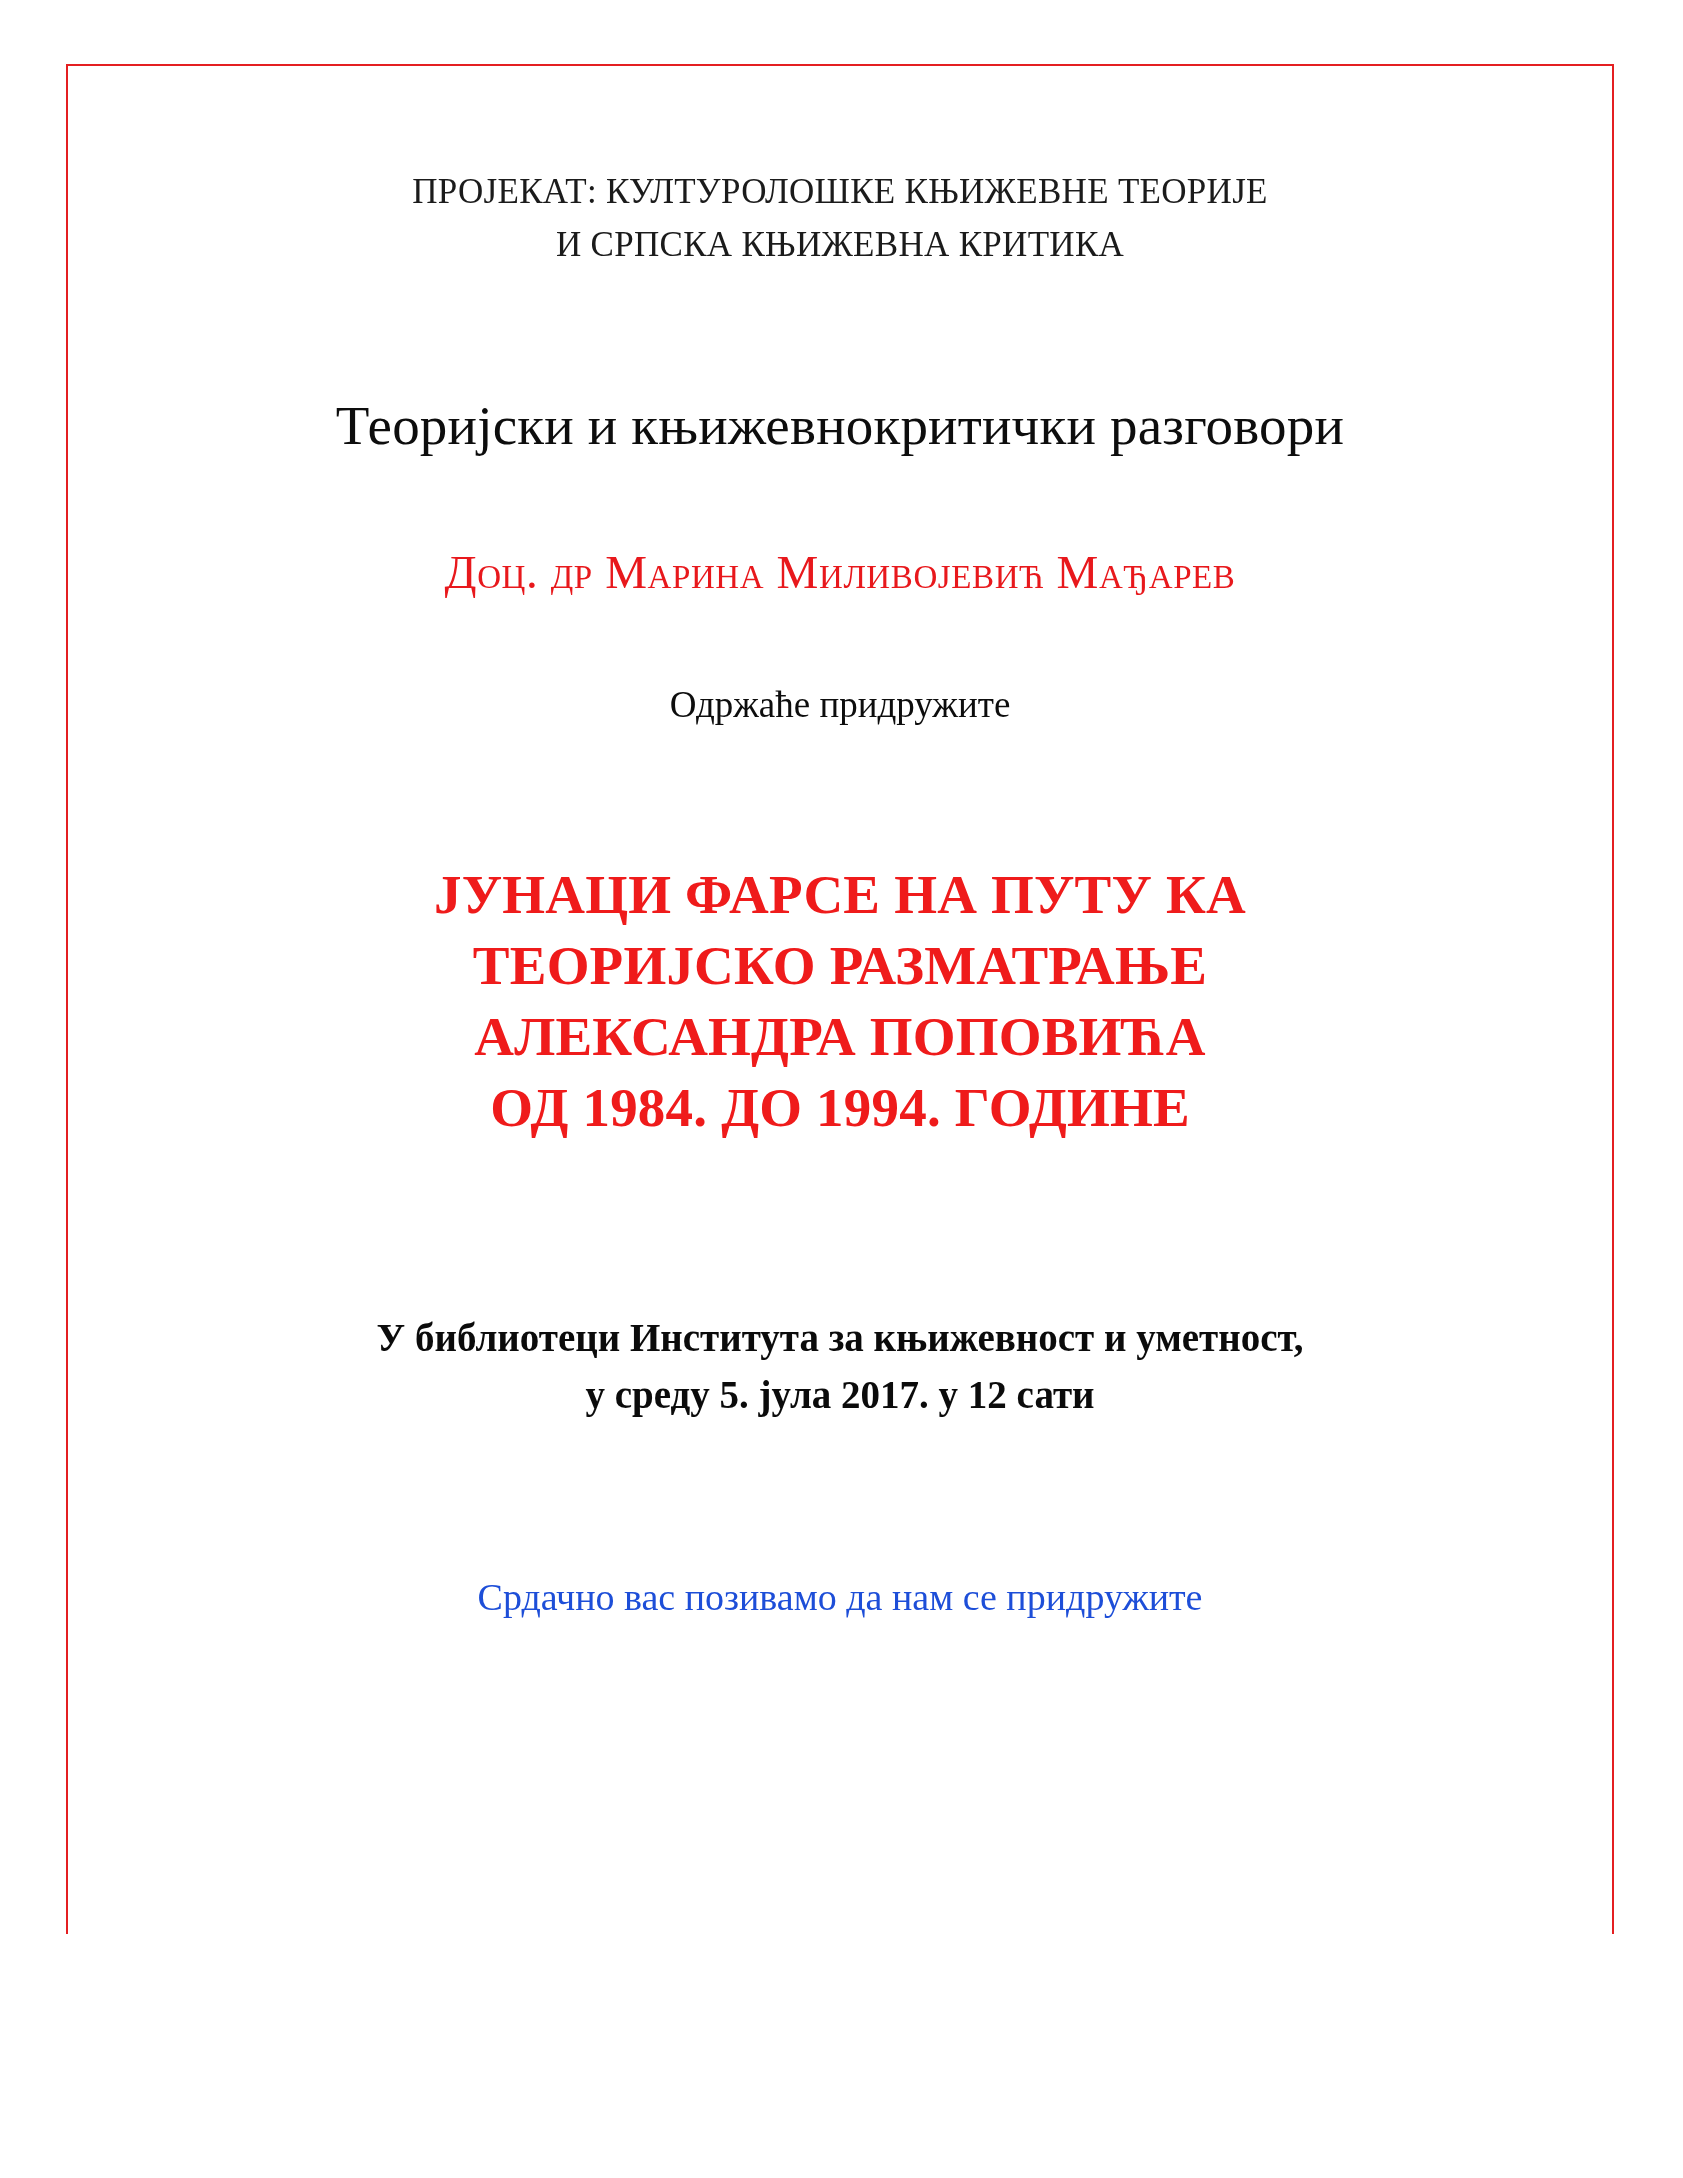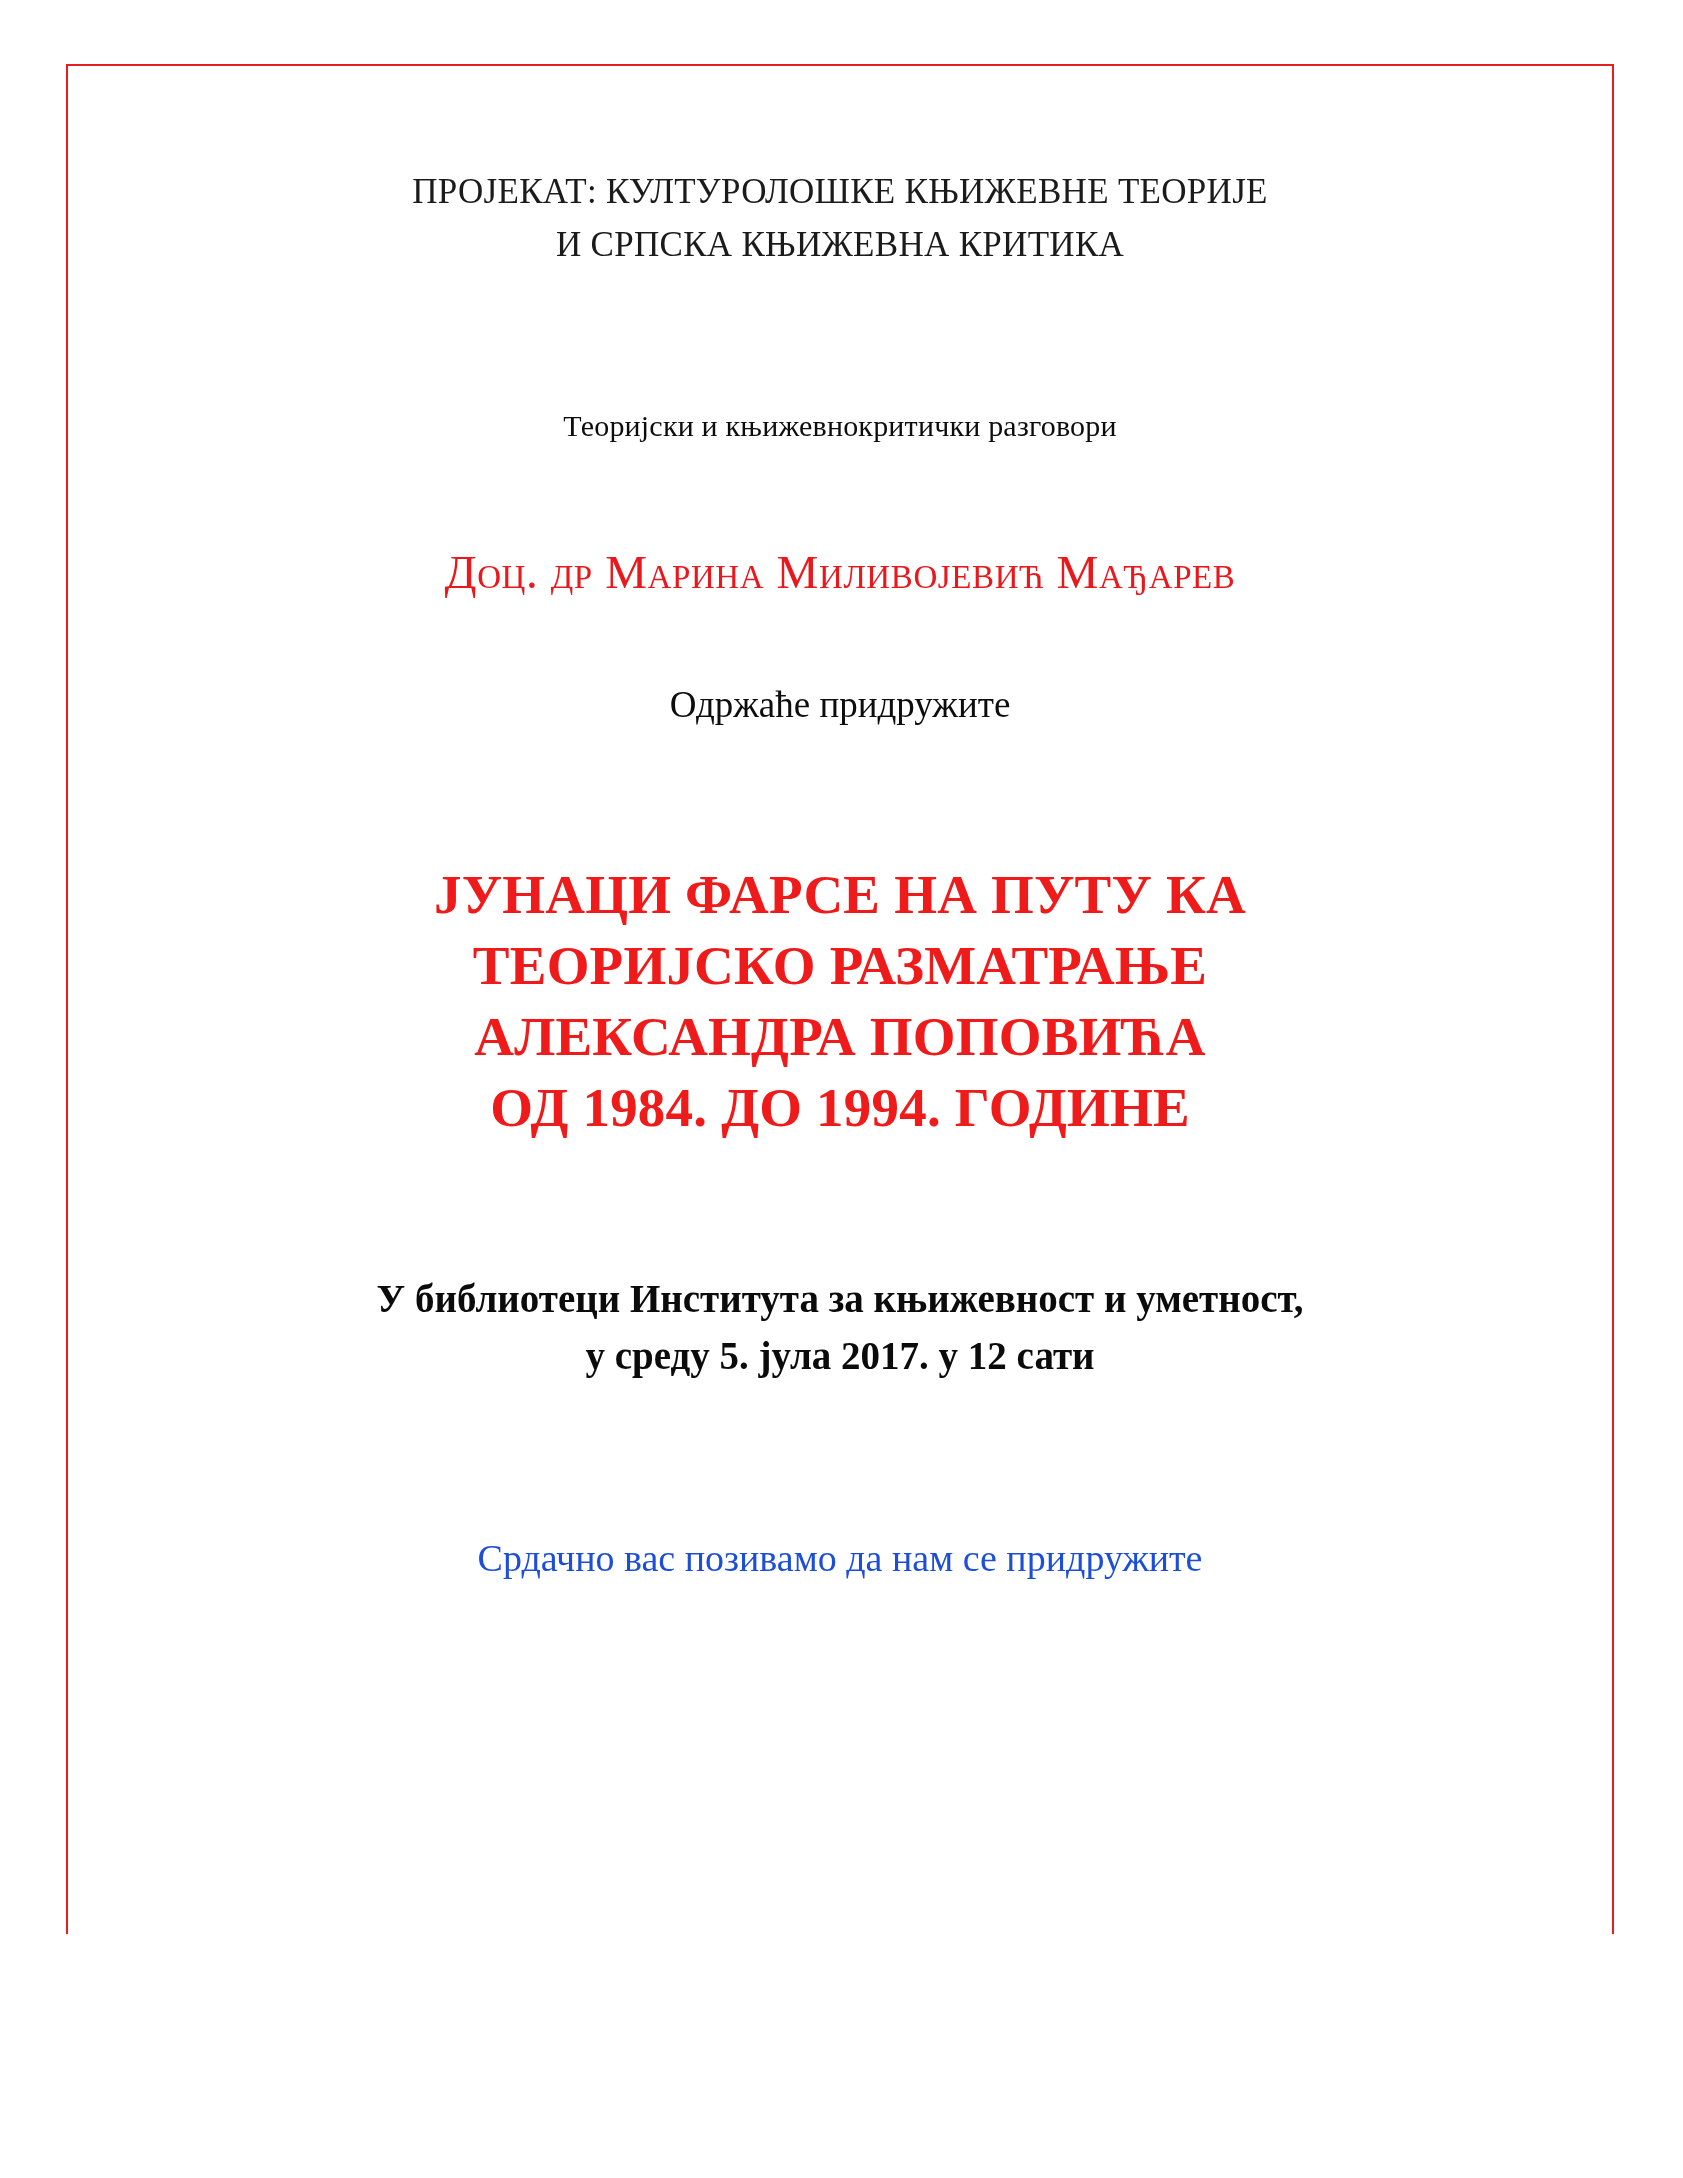--- a/index.html
+++ b/index.html
@@ -60,21 +60,21 @@
   .project-header {
     font-size: 35px;
     line-height: 53px;
     letter-spacing: 0.3px;
     color: #1b1b1b;
   }
   .project-header .line { display: block; white-space: nowrap; }
 
   
   .series-subtitle {
-    font-size: 30px;
+    font-size: 55px;
     line-height: 55px;
     color: #0d0d0d;
     letter-spacing: 0.2px;
   }
 
   
   .speaker {
     color: #e8181c;
     font-size: 47px;
     line-height: 57px;
@@ -101,20 +101,21 @@
     margin-top: 20px;
   }
   .lecture-title .tline { display: block; white-space: nowrap; }
 
   
   .venue-block {
     font-weight: bold;
     font-size: 39px;
     line-height: 57px;
     color: #0b0b0b;
+    margin-top: 39px;
   }
   .venue-block .vline { display: block; white-space: nowrap; }
 
   
   .closing {
     font-size: 38px;
     line-height: 50px;
     color: #1d4ed8;
     white-space: nowrap;
   }

